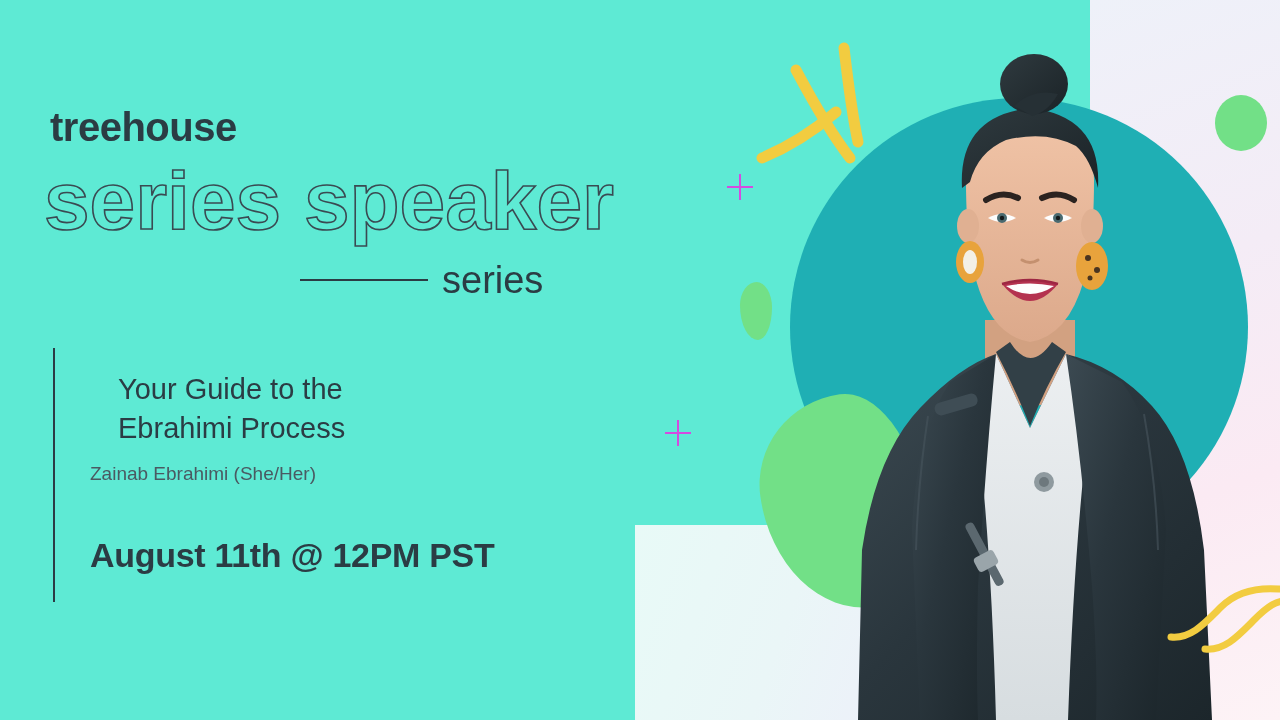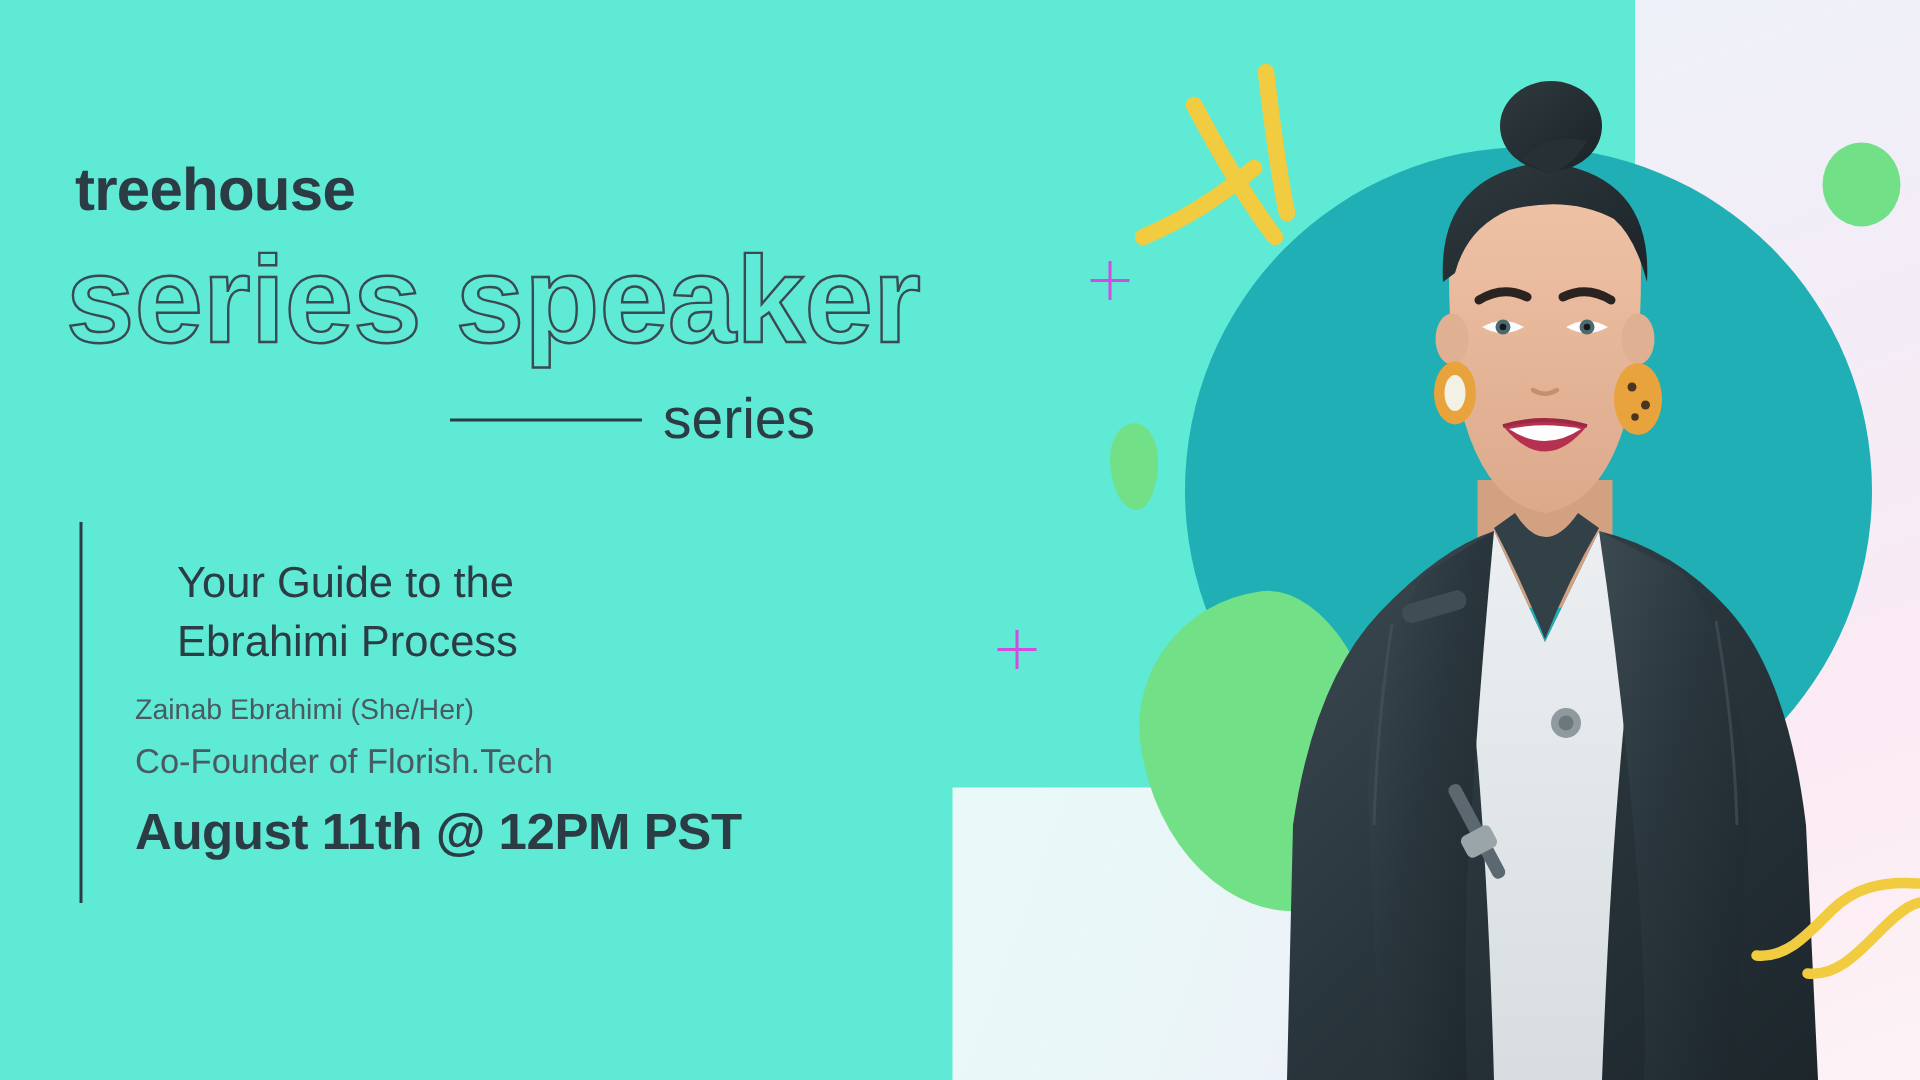--- a/index.html
+++ b/index.html
@@ -344,17 +344,16 @@
     </div>
 
     <div class="vrule"></div>
 
     <div class="talk-title">
       <div>Your Guide to the</div>
       <div>Ebrahimi Process</div>
     </div>
 
     <div class="speaker-name">Zainab Ebrahimi (She/Her)</div>
-    <div class="speaker-role">Co-Founder of Florish.Tech</div>
     <div class="datetime">August 11th @ 12PM PST</div>
 
   </div>
 </div>
 
 </body></html>

